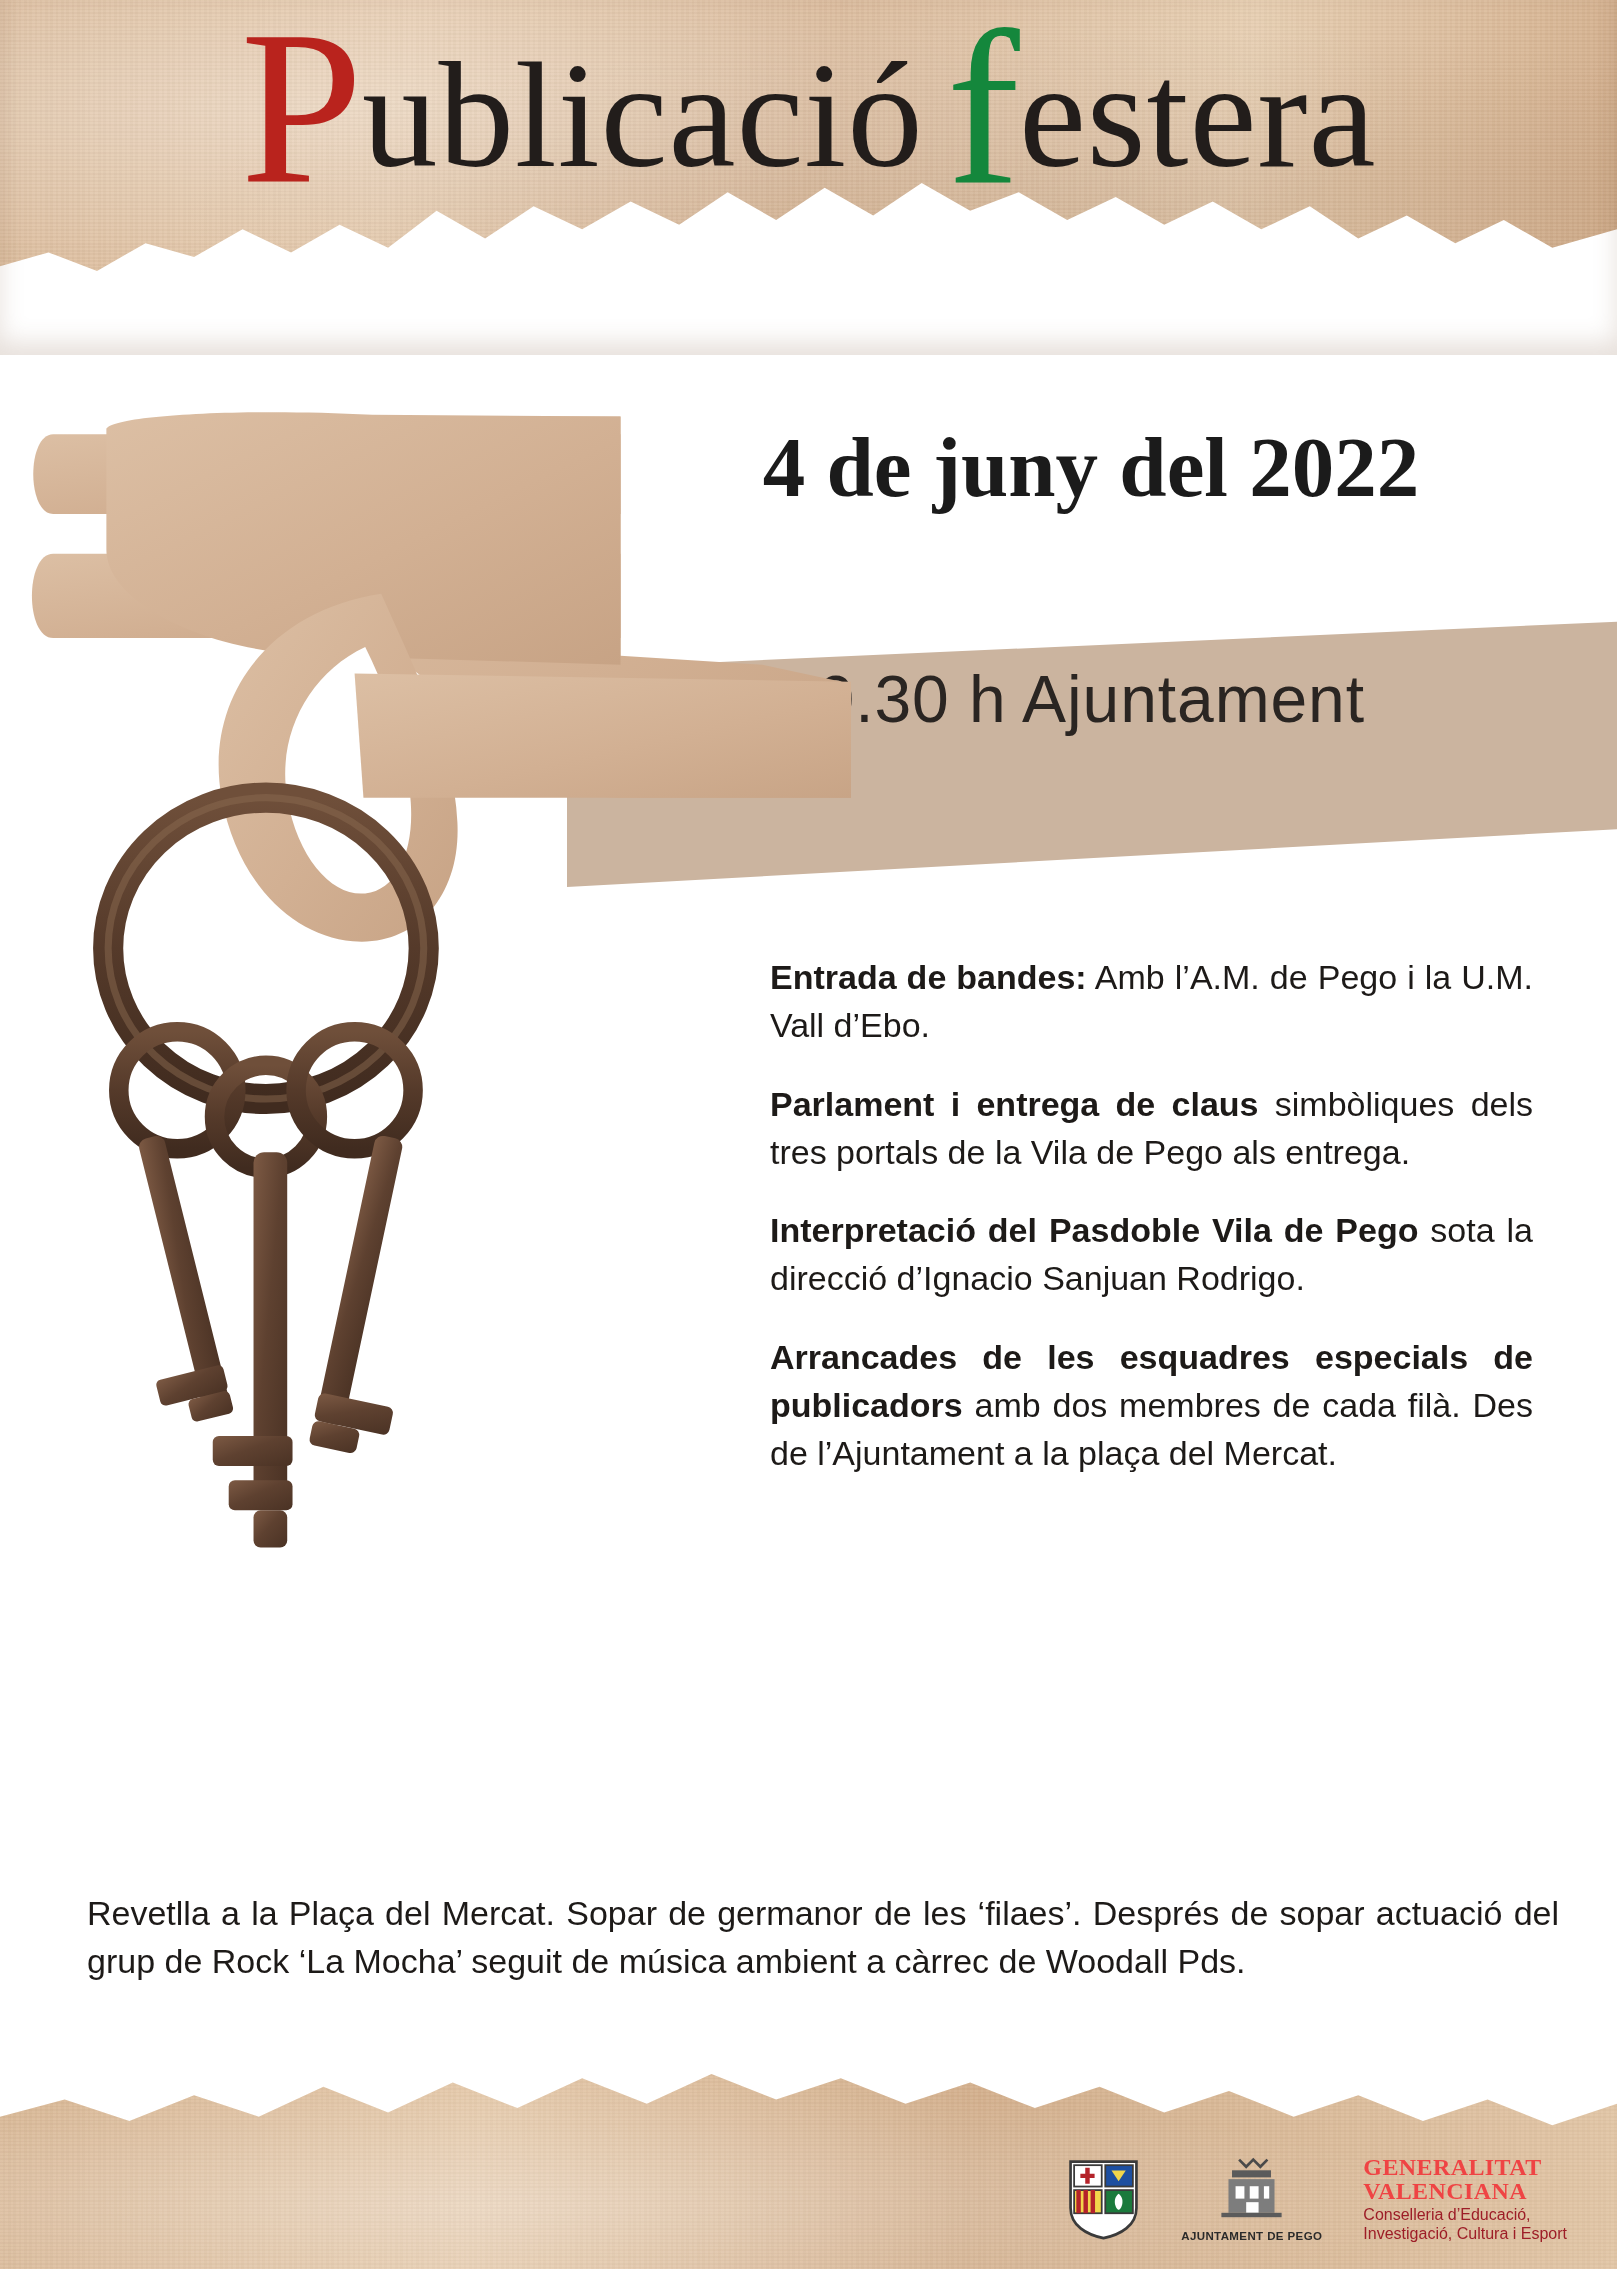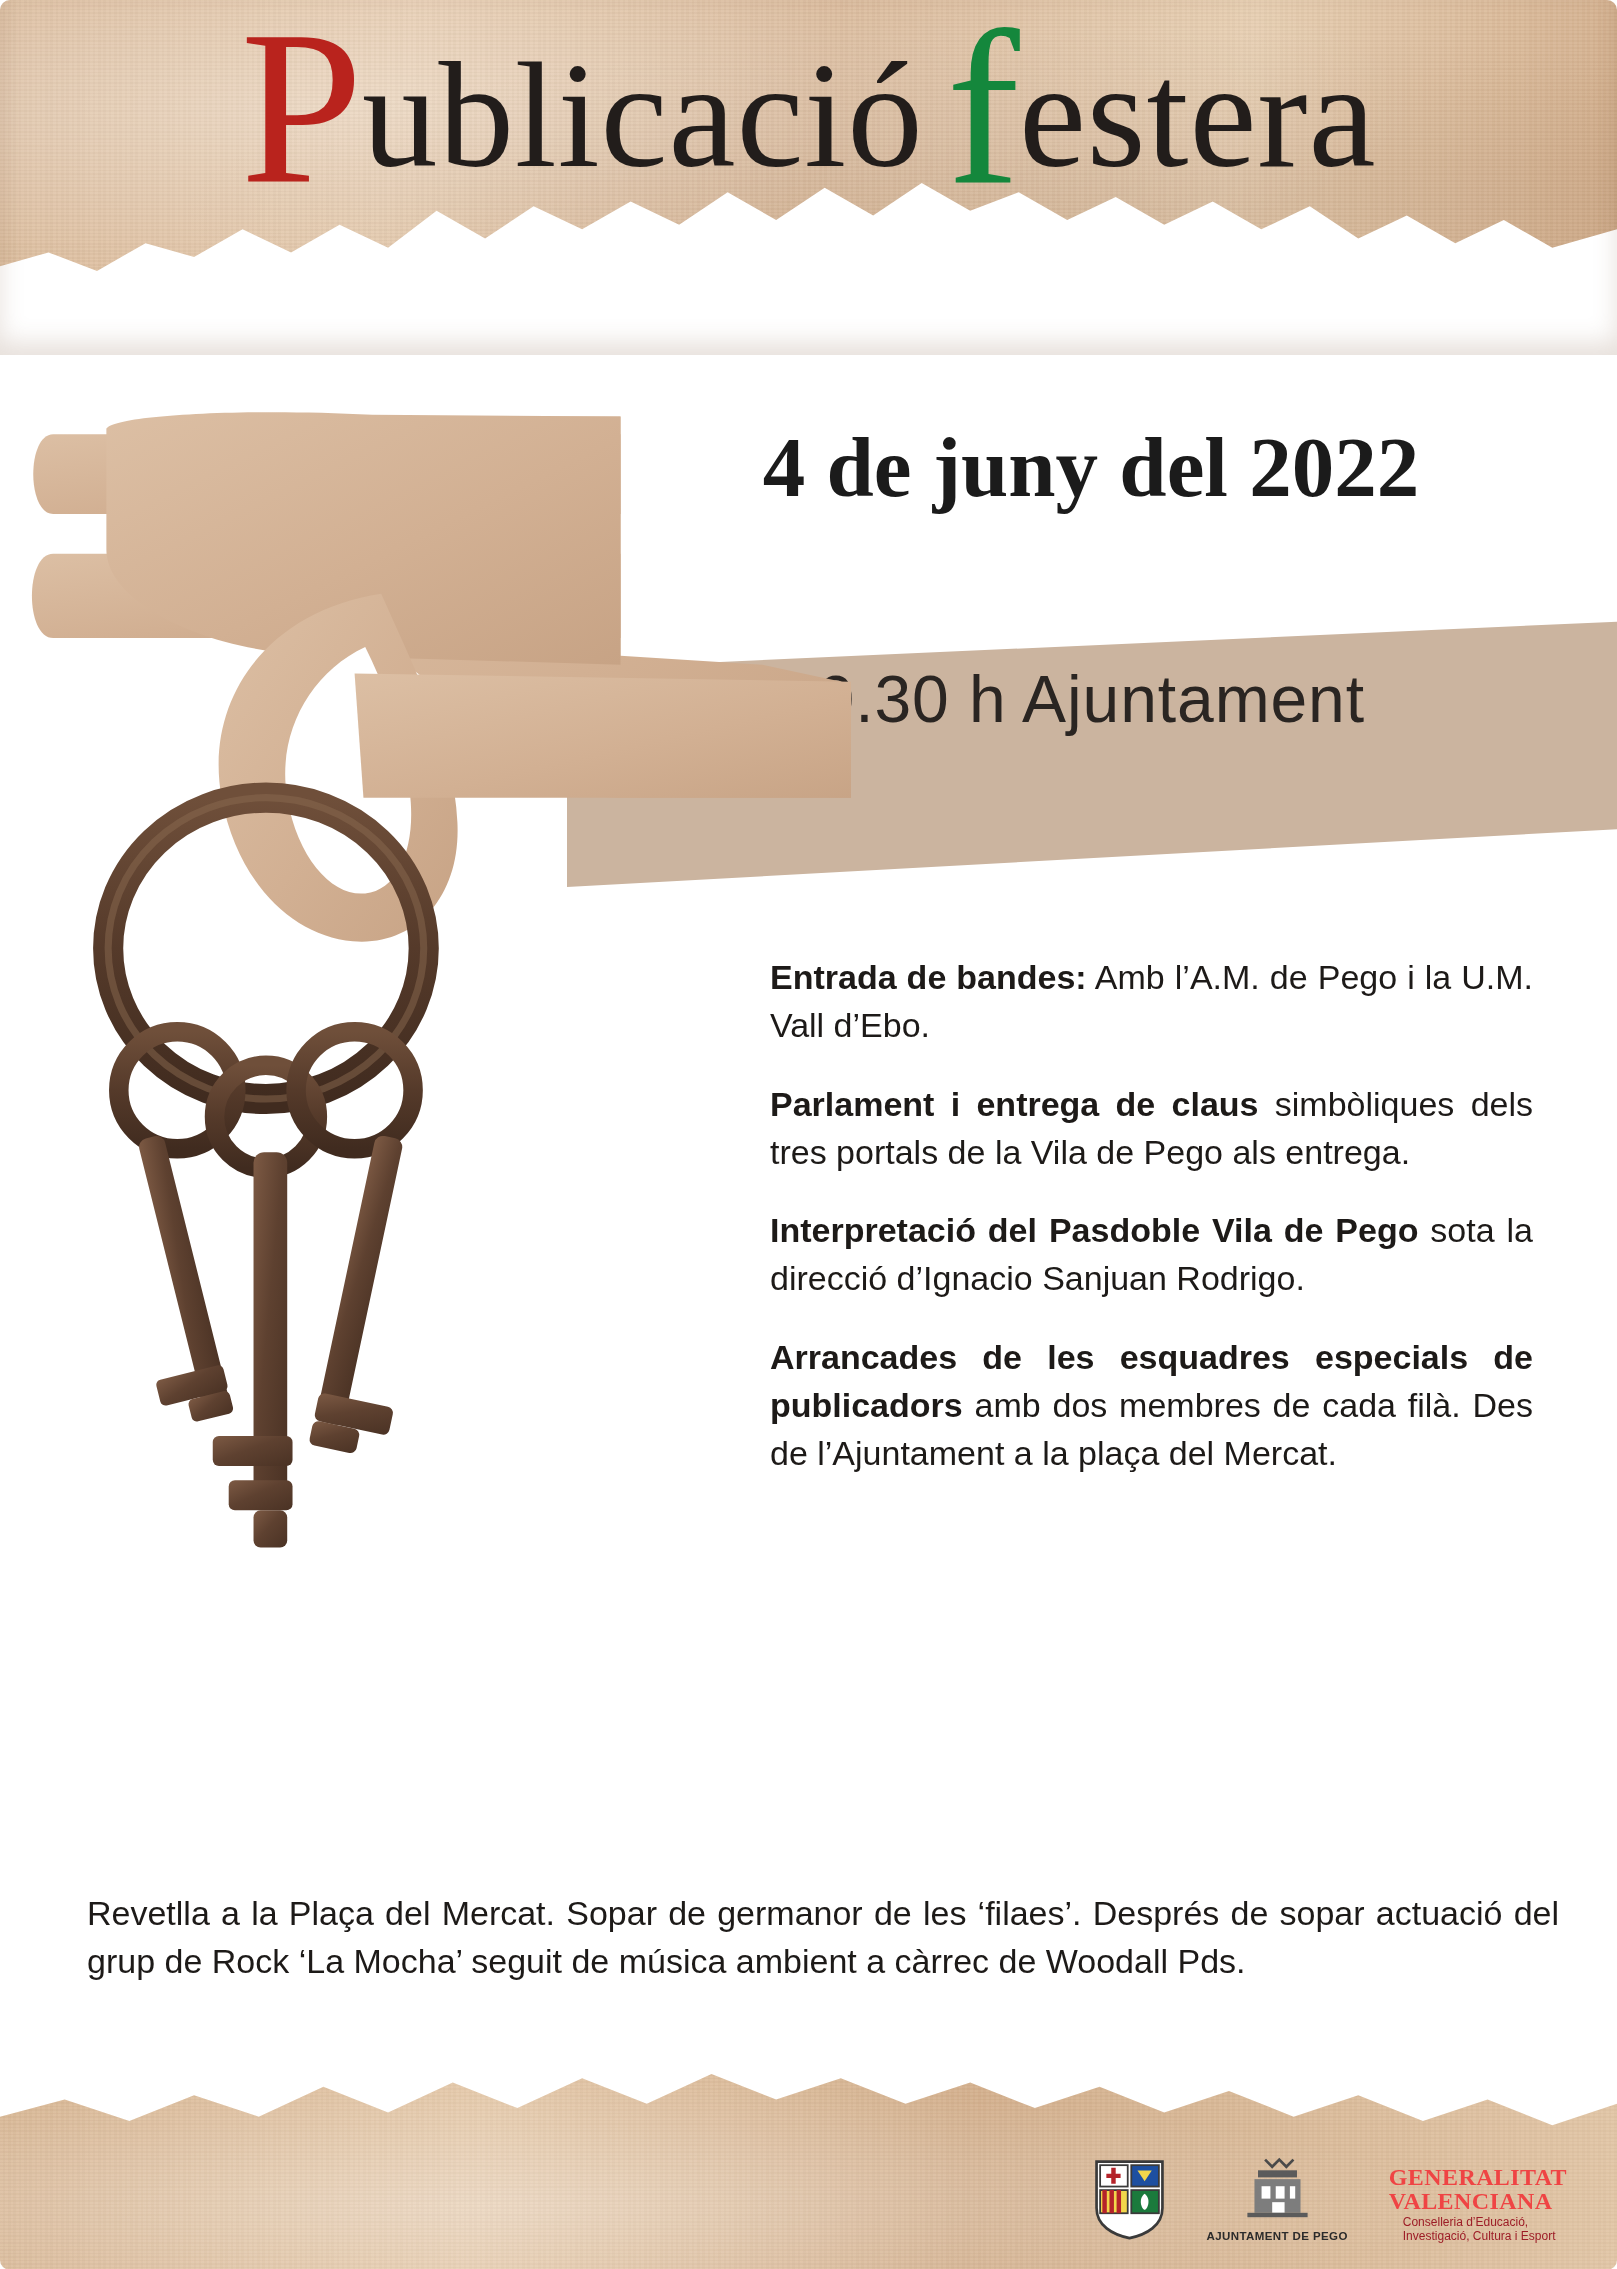--- a/index.html
+++ b/index.html
@@ -9,21 +9,20 @@
   }
   body {
     font-family: "Liberation Sans", sans-serif;
   }
   .poster {
     position: relative;
     width: 1617px;
     height: 2270px;
     background: #ffffff;
     overflow: hidden;
-    border-radius: 10px;
   }
 
   
   .kraft-band {
     position: absolute;
     left: 0;
     top: 0;
     width: 1617px;
     height: 355px;
     background:
@@ -211,25 +210,24 @@
   .logo-block { text-align: center; }
   .logo-caption {
     font-size: 11.5px;
     letter-spacing: 0.4px;
     color: #2b2b2b;
     margin-top: 7px;
     line-height: 1.15;
     font-weight: bold;
   }
   .gv-caption {
-    font-size: 12px;
+    font-size: 16px;
     color: #9d1d27;
     line-height: 1.2;
     margin-top: 1.8px;
-    margin-left: 14px;
   }
   .gv-title {
     font-family: "Liberation Serif", serif;
     font-size: 24px;
     color: #ef4444;
     font-weight: bold;
     letter-spacing: 0.4px;
     line-height: 1;
   }
 </style>

